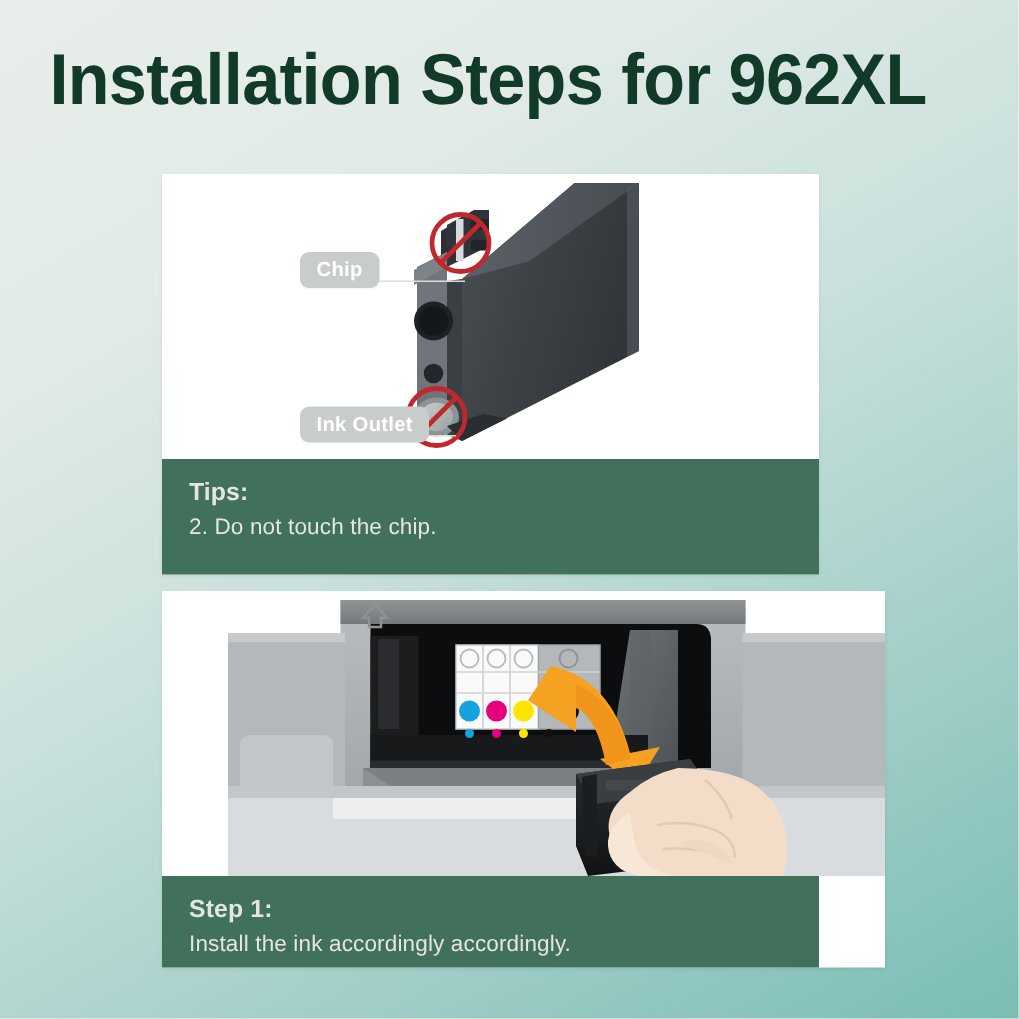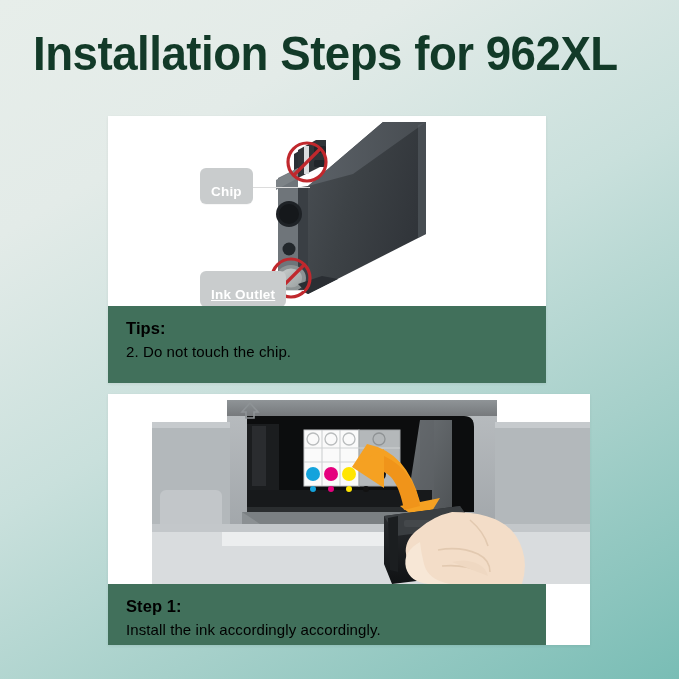--- a/index.html
+++ b/index.html
@@ -24,40 +24,40 @@
     position:absolute;left:108px;width:438px;background:#ffffff;
     box-shadow:0 1px 3px rgba(0,0,0,.07);
   }
   #card-chip{top:116px;height:267px;}
   #card-step{top:394px;height:251px;padding-left:44px;}
 
   .illus{position:relative;width:100%;height:190px;overflow:hidden;background:#fff;}
 
   
   .caption{
-    position:absolute;left:0;width:438px;background:#41705b;color:#000000;
+    position:absolute;left:0;width:438px;background:#41705b;color:#e5e5e5;
     box-sizing:border-box;padding:11px 18px 13px 18px;
   }
   #caption-tips{top:190px;height:77px;}
   #caption-step{top:190px;height:61px;}
   .caption-head{font-size:16.5px;font-weight:bold;line-height:1.35;margin-bottom:2px;letter-spacing:.1px;}
   .caption-line{font-size:15px;line-height:1.5;letter-spacing:.1px;}
 
   
   #cartridge-art{position:absolute;inset:0;}
 
   
   .pill{
     position:absolute;background:#c9cccd;color:#ffffff;
     font-size:13.5px;font-weight:bold;border-radius:6px;
-    padding:16px 11px 5px 11px;letter-spacing:.2px;white-space:nowrap;
+    padding:4px 11px 5px 11px;letter-spacing:.2px;white-space:nowrap;
     box-shadow:0 1px 0 rgba(0,0,0,.03);
   }
   #pill-chip{left:92px;top:52px;}
-  #pill-ink{left:92px;top:155px;text-decoration:underline;}
+  #pill-ink{left:92px;top:155px;}
   .leader{position:absolute;height:1px;background:#dcdcdc;}
   #leader-chip{left:96px;top:71px;width:106px;}
   #leader-ink{left:96px;top:174px;width:100px;}
 
   
   #printer-art{position:absolute;inset:0;}
 </style>
 </head>
 <body>
 

